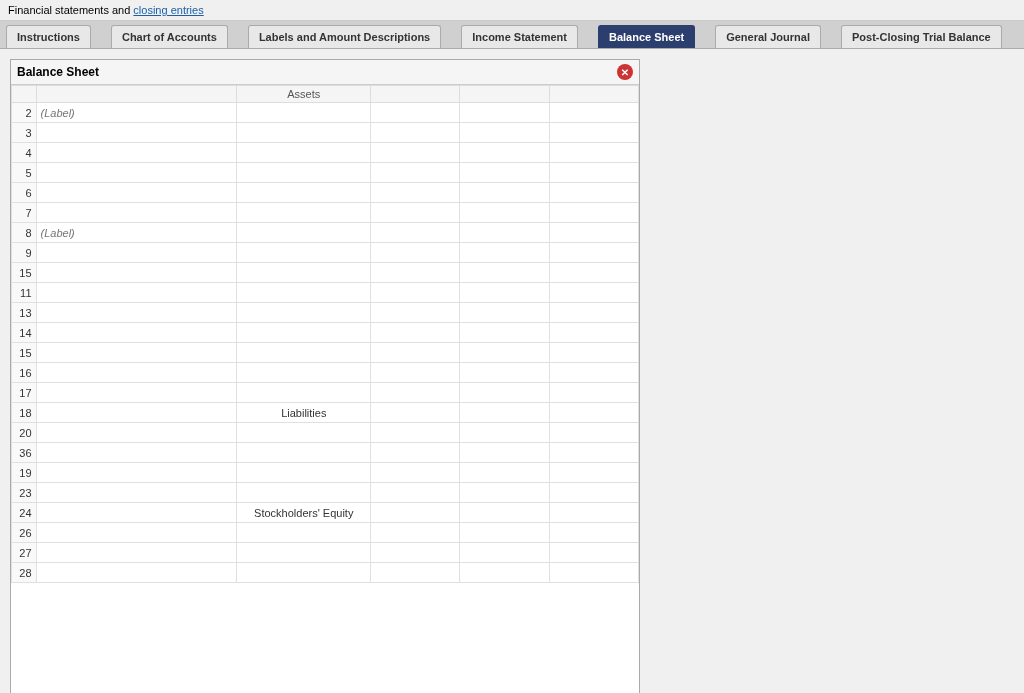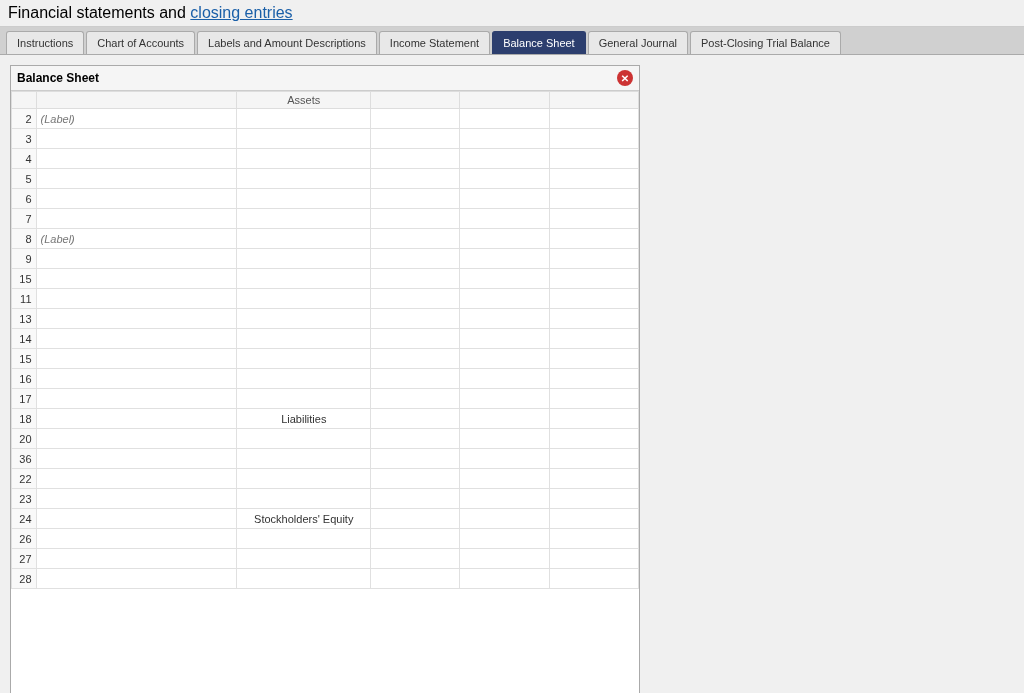--- a/index.html
+++ b/index.html
@@ -1,31 +1,32 @@
 <!DOCTYPE html>
 <html><head>
   <meta charset="utf-8">
   <style>
     * { box-sizing: border-box; margin: 0; padding: 0; }
     body { font-family: Arial, sans-serif; font-size: 12px; background: #f0f0f0; }
 
     .top-bar {
       background: #f0f0f0;
       padding: 4px 8px;
-      font-size: 16px;
+      font-size: 11px;
       border-bottom: 1px solid #ccc;
     }
     .top-bar a { color: #1a5fa8; text-decoration: underline; }
 
     .tabs-bar {
       display: flex;
       background: #d0d0d0;
       padding: 4px 6px 0 6px;
-      gap: 2px;
+      gap: 20px;
       border-bottom: 1px solid #aaa;
+      font-weight: bold;
     }
     .tab {
       padding: 5px 10px;
       font-size: 11px;
       cursor: pointer;
       border: 1px solid #aaa;
       border-bottom: none;
       background: #e8e8e8;
       color: #333;
       white-space: nowrap;
@@ -294,21 +295,21 @@
             </tr>
             <tr>
               <td class="row-num">36</td>
               <td></td>
               <td></td>
               <td></td>
               <td></td>
               <td></td>
             </tr>
             <tr>
-              <td class="row-num">22</td>
+              <td class="row-num">19</td>
               <td></td>
               <td></td>
               <td></td>
               <td></td>
               <td></td>
             </tr>
             <tr>
               <td class="row-num">23</td>
               <td></td>
               <td></td>

